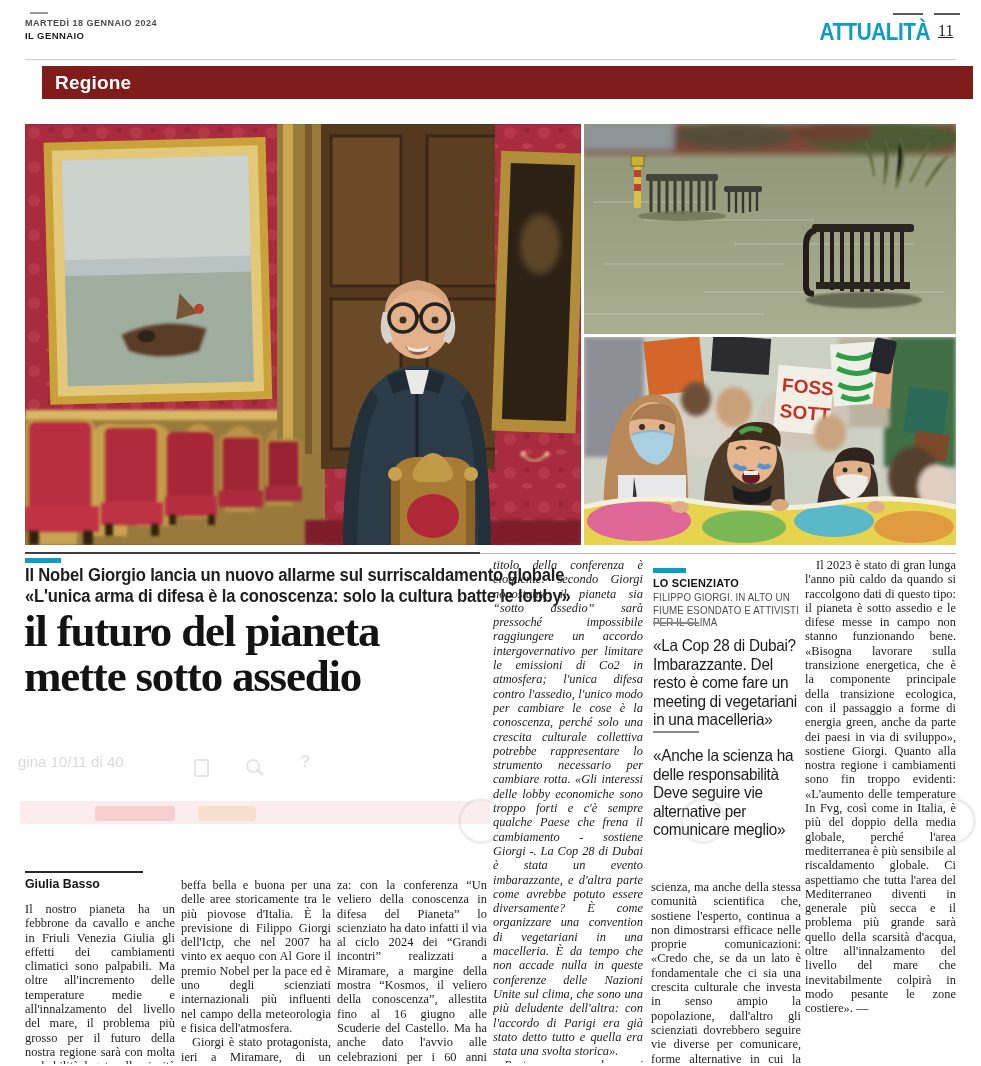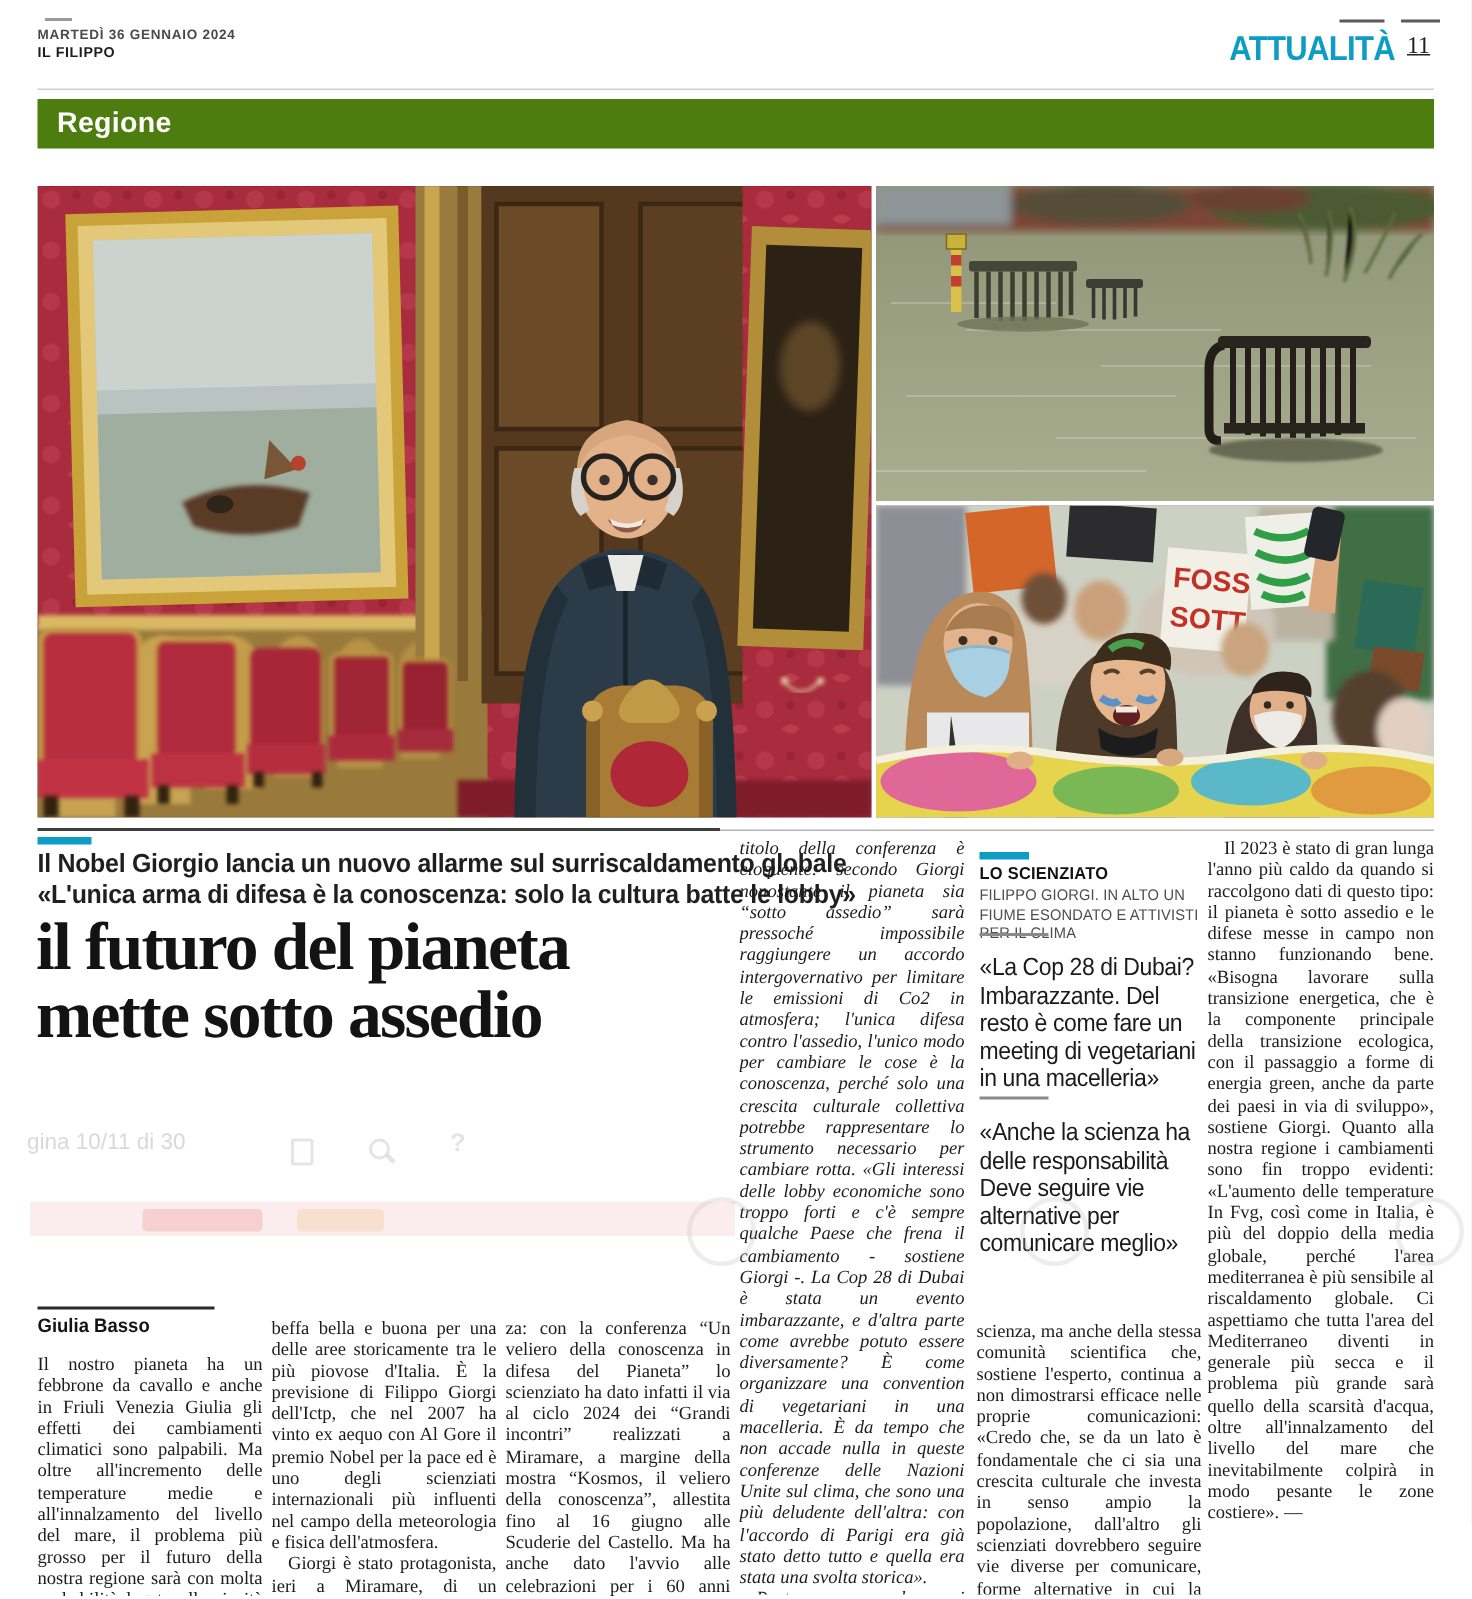--- a/index.html
+++ b/index.html
@@ -76,28 +76,28 @@
   #ghost-blob2{left:198px;top:806px;width:58px;height:15px;background:rgba(238,168,80,.18);border-radius:3px;}
   .ghost-circle{width:40px;height:40px;border:3px solid rgba(190,190,190,.28);border-radius:50%;}
   #ghost-c1{left:458px;top:798px;} #ghost-c2{left:680px;top:798px;} #ghost-c3{left:930px;top:798px;}
 </style>
 </head>
 <body>
 
 <div id="page">
 
   <div class="abs" id="mast-dash"></div>
-  <div class="abs" id="mast-date">MARTEDÌ 36 GENNAIO 2024</div>
-  <div class="abs" id="mast-paper">IL FILIPPO</div>
+  <div class="abs" id="mast-date">MARTEDÌ 18 GENNAIO 2024</div>
+  <div class="abs" id="mast-paper">IL GENNAIO</div>
   <div class="abs" id="ovl-1"></div>
   <div class="abs" id="ovl-2"></div>
   <div class="abs" id="section-title" style="color:#0d9dc4;">ATTUALITÀ</div>
   <div class="abs" id="page-num">11</div>
   <div class="abs" id="hair-top"></div>
-  <div class="abs" id="regione-bar" style="background:#4d7c0f;">
+  <div class="abs" id="regione-bar" style="background:#7f1d1d;margin-left:17px;">
     <span id="regione-label">Regione</span>
   </div>
 
   <div class="photo" id="photo-main">
     <svg width="556" height="421" viewBox="0 0 556 421">
       <defs>
         <pattern id="damask" width="34" height="34" patternUnits="userSpaceOnUse">
           <rect width="34" height="34" fill="#a82c3d"></rect>
           <circle cx="9" cy="9" r="6" fill="#bf4154" opacity=".55"></circle>
           <path d="M20 22 q6 -6 12 0 q-6 6 -12 0" fill="#c94d5e" opacity=".5"></path>
@@ -441,21 +441,21 @@
   <div class="quote" id="quote1">«La Cop 28 di Dubai? Imbarazzante. Del resto è come fare un meeting di vegetariani in una macelleria»</div>
   <div class="abs q-rule" id="q-rule-2"></div>
   <div class="quote" id="quote2">«Anche la scienza ha delle responsabilità Deve seguire vie alternative per comunicare meglio»</div>
   <div class="col" id="col5">
     <p>scienza, ma anche della stessa comunità scientifica che, sostiene l'esperto, continua a non dimostrarsi efficace nelle proprie comunicazioni: «Credo che, se da un lato è fondamentale che ci sia una crescita culturale che investa in senso ampio la popolazione, dall'altro gli scienziati dovrebbero seguire vie diverse per comunicare, forme alternative in cui la scienza si interseca con l'arte, la musica, il teatro.</p>
   </div>
   <div class="col" id="col6">
     <p class="ind">Il 2023 è stato di gran lunga l'anno più caldo da quando si raccolgono dati di questo tipo: il pianeta è sotto assedio e le difese messe in campo non stanno funzionando bene. «Bisogna lavorare sulla transizione energetica, che è la componente principale della transizione ecologica, con il passaggio a forme di energia green, anche da parte dei paesi in via di sviluppo», sostiene Giorgi. Quanto alla nostra regione i cambiamenti sono fin troppo evidenti: «L'aumento delle temperature In Fvg, così come in Italia, è più del doppio della media globale, perché l'area mediterranea è più sensibile al riscaldamento globale. Ci aspettiamo che tutta l'area del Mediterraneo diventi in generale più secca e il problema più grande sarà quello della scarsità d'acqua, oltre all'innalzamento del livello del mare che inevitabilmente colpirà in modo pesante le zone costiere». —</p>
   </div>
 
-  <div class="ghost" id="ghost-pageind">gina 10/11 di 30</div>
+  <div class="ghost" id="ghost-pageind">gina 10/11 di 40</div>
   <div class="ghost" id="ghost-doc"></div>
   <div class="ghost" id="ghost-mag"></div>
   <div class="ghost" id="ghost-mag-h"></div>
   <div class="ghost" id="ghost-q">?</div>
   <div class="ghost" id="ghost-band"></div>
   <div class="ghost" id="ghost-blob1"></div>
   <div class="ghost" id="ghost-blob2"></div>
   <div class="ghost ghost-circle" id="ghost-c1"></div>
   <div class="ghost ghost-circle" id="ghost-c2"></div>
   <div class="ghost ghost-circle" id="ghost-c3"></div>

